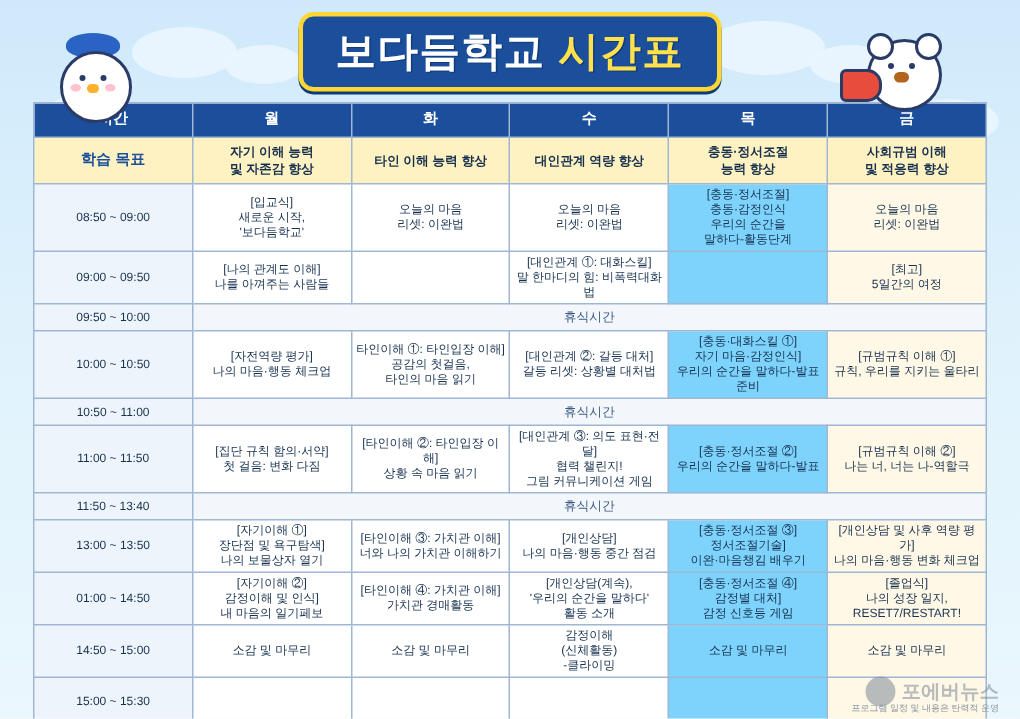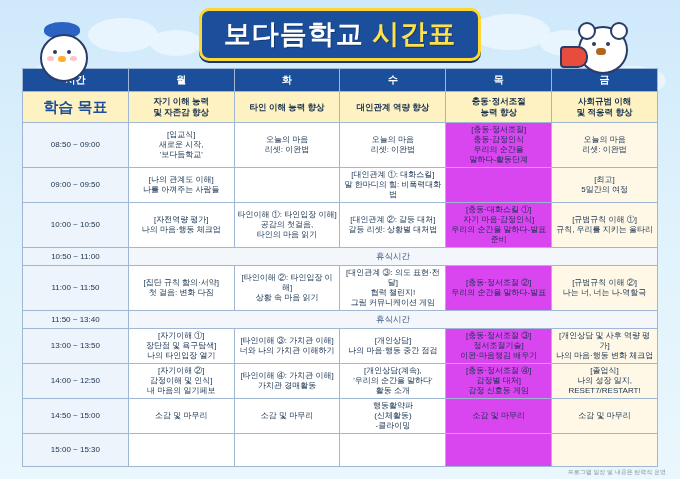--- a/index.html
+++ b/index.html
@@ -67,32 +67,32 @@
     color:#17314f;
   }
   thead th{
     background:#1b4f9c;color:#fff;font-size:10px;font-weight:bold;
     height:18px;
   }
   thead th.corner{background:#1b4f9c;}
   tr.goal td{
     background:#fff2c2;font-weight:bold;font-size:8.5px;height:26px;color:#17314f;
   }
-  tr.goal td.lab{background:#fff2c2;color:#1b4f9c;font-size:15px;}
+  tr.goal td.lab{background:#fff2c2;color:#1b4f9c;font-size:10px;}
   td.time{
     background:#eef4fb;font-size:8px;color:#17314f;width:66px;
   }
   td.break{
     background:#f3f7fc;color:#3a5a80;font-size:8.5px;height:13px;
   }
   td.cell{height:28px;}
   .c-mon{background:#ffffff;}
   .c-tue{background:#ffffff;}
   .c-wed{background:#ffffff;}
-  .c-thu{background:#d946ef;margin-top:10px;}
+  .c-thu{background:#7dd3fc;margin-top:10px;}
   .c-fri{background:#fff8e6;}
   .line{display:block;}
 
   .watermark{
     position:absolute;right:14px;bottom:8px;
     display:flex;align-items:center;gap:4px;
     opacity:.55;
   }
   .wm-circle{
     width:20px;height:20px;border-radius:50%;
@@ -211,20 +211,24 @@
             <span class="line">[대인관계 ①: 대화스킬]</span>
             <span class="line">말 한마디의 힘: 비폭력대화법</span>
           </td>
           <td class="cell c-thu"></td>
           <td class="cell c-fri">
             <span class="line">[최고]</span>
             <span class="line">5일간의 여정</span>
           </td>
         </tr>
         <tr>
+          <td class="time">09:50 ~ 10:00</td>
+          <td class="break" colspan="5">휴식시간</td>
+        </tr>
+        <tr>
           <td class="time">10:00 ~ 10:50</td>
           <td class="cell c-mon">
             <span class="line">[자전역량 평가]</span>
             <span class="line">나의 마음·행동 체크업</span>
           </td>
           <td class="cell c-tue">
             <span class="line">타인이해 ①: 타인입장 이해]</span>
             <span class="line">공감의 첫걸음,</span>
             <span class="line">타인의 마음 읽기</span>
           </td>
@@ -272,42 +276,42 @@
         </tr>
         <tr>
           <td class="time">11:50 ~ 13:40</td>
           <td class="break" colspan="5">휴식시간</td>
         </tr>
         <tr>
           <td class="time">13:00 ~ 13:50</td>
           <td class="cell c-mon">
             <span class="line">[자기이해 ①]</span>
             <span class="line">장단점 및 욕구탐색]</span>
-            <span class="line">나의 타인입장 열기</span>
+            <span class="line">나의 보물상자 열기</span>
           </td>
           <td class="cell c-tue">
             <span class="line">[타인이해 ③: 가치관 이해]</span>
             <span class="line">너와 나의 가치관 이해하기</span>
           </td>
           <td class="cell c-wed">
             <span class="line">[개인상담]</span>
             <span class="line">나의 마음·행동 중간 점검</span>
           </td>
           <td class="cell c-thu">
             <span class="line">[충동·정서조절 ③]</span>
             <span class="line">정서조절기술]</span>
             <span class="line">이완·마음챙김 배우기</span>
           </td>
           <td class="cell c-fri">
             <span class="line">[개인상담 및 사후 역량 평가]</span>
             <span class="line">나의 마음·행동 변화 체크업</span>
           </td>
         </tr>
         <tr>
-          <td class="time">14:00 ~ 12:50</td>
+          <td class="time">01:00 ~ 14:50</td>
           <td class="cell c-mon">
             <span class="line">[자기이해 ②]</span>
             <span class="line">감정이해 및 인식]</span>
             <span class="line">내 마음의 일기페보</span>
           </td>
           <td class="cell c-tue">
             <span class="line">[타인이해 ④: 가치관 이해]</span>
             <span class="line">가치관 경매활동</span>
           </td>
           <td class="cell c-wed">
@@ -328,21 +332,21 @@
         </tr>
         <tr>
           <td class="time">14:50 ~ 15:00</td>
           <td class="cell c-mon">
             <span class="line">소감 및 마무리</span>
           </td>
           <td class="cell c-tue">
             <span class="line">소감 및 마무리</span>
           </td>
           <td class="cell c-wed">
-            <span class="line">행동활약파</span>
+            <span class="line">감정이해</span>
             <span class="line">(신체활동)</span>
             <span class="line">-클라이밍</span>
           </td>
           <td class="cell c-thu">
             <span class="line">소감 및 마무리</span>
           </td>
           <td class="cell c-fri">
             <span class="line">소감 및 마무리</span>
           </td>
         </tr>
@@ -350,15 +354,19 @@
           <td class="time">15:00 ~ 15:30</td>
           <td class="cell c-mon"></td>
           <td class="cell c-tue"></td>
           <td class="cell c-wed"></td>
           <td class="cell c-thu"></td>
           <td class="cell c-fri"></td>
         </tr>
       </tbody>
   </table>
 
+  <div class="watermark">
+    <div class="wm-circle"></div>
+    <div class="wm-text">포에버뉴스</div>
+  </div>
   <div class="wm-sub">프로그램 일정 및 내용은 탄력적 운영</div>
 
 </div>
 
 </body></html>

